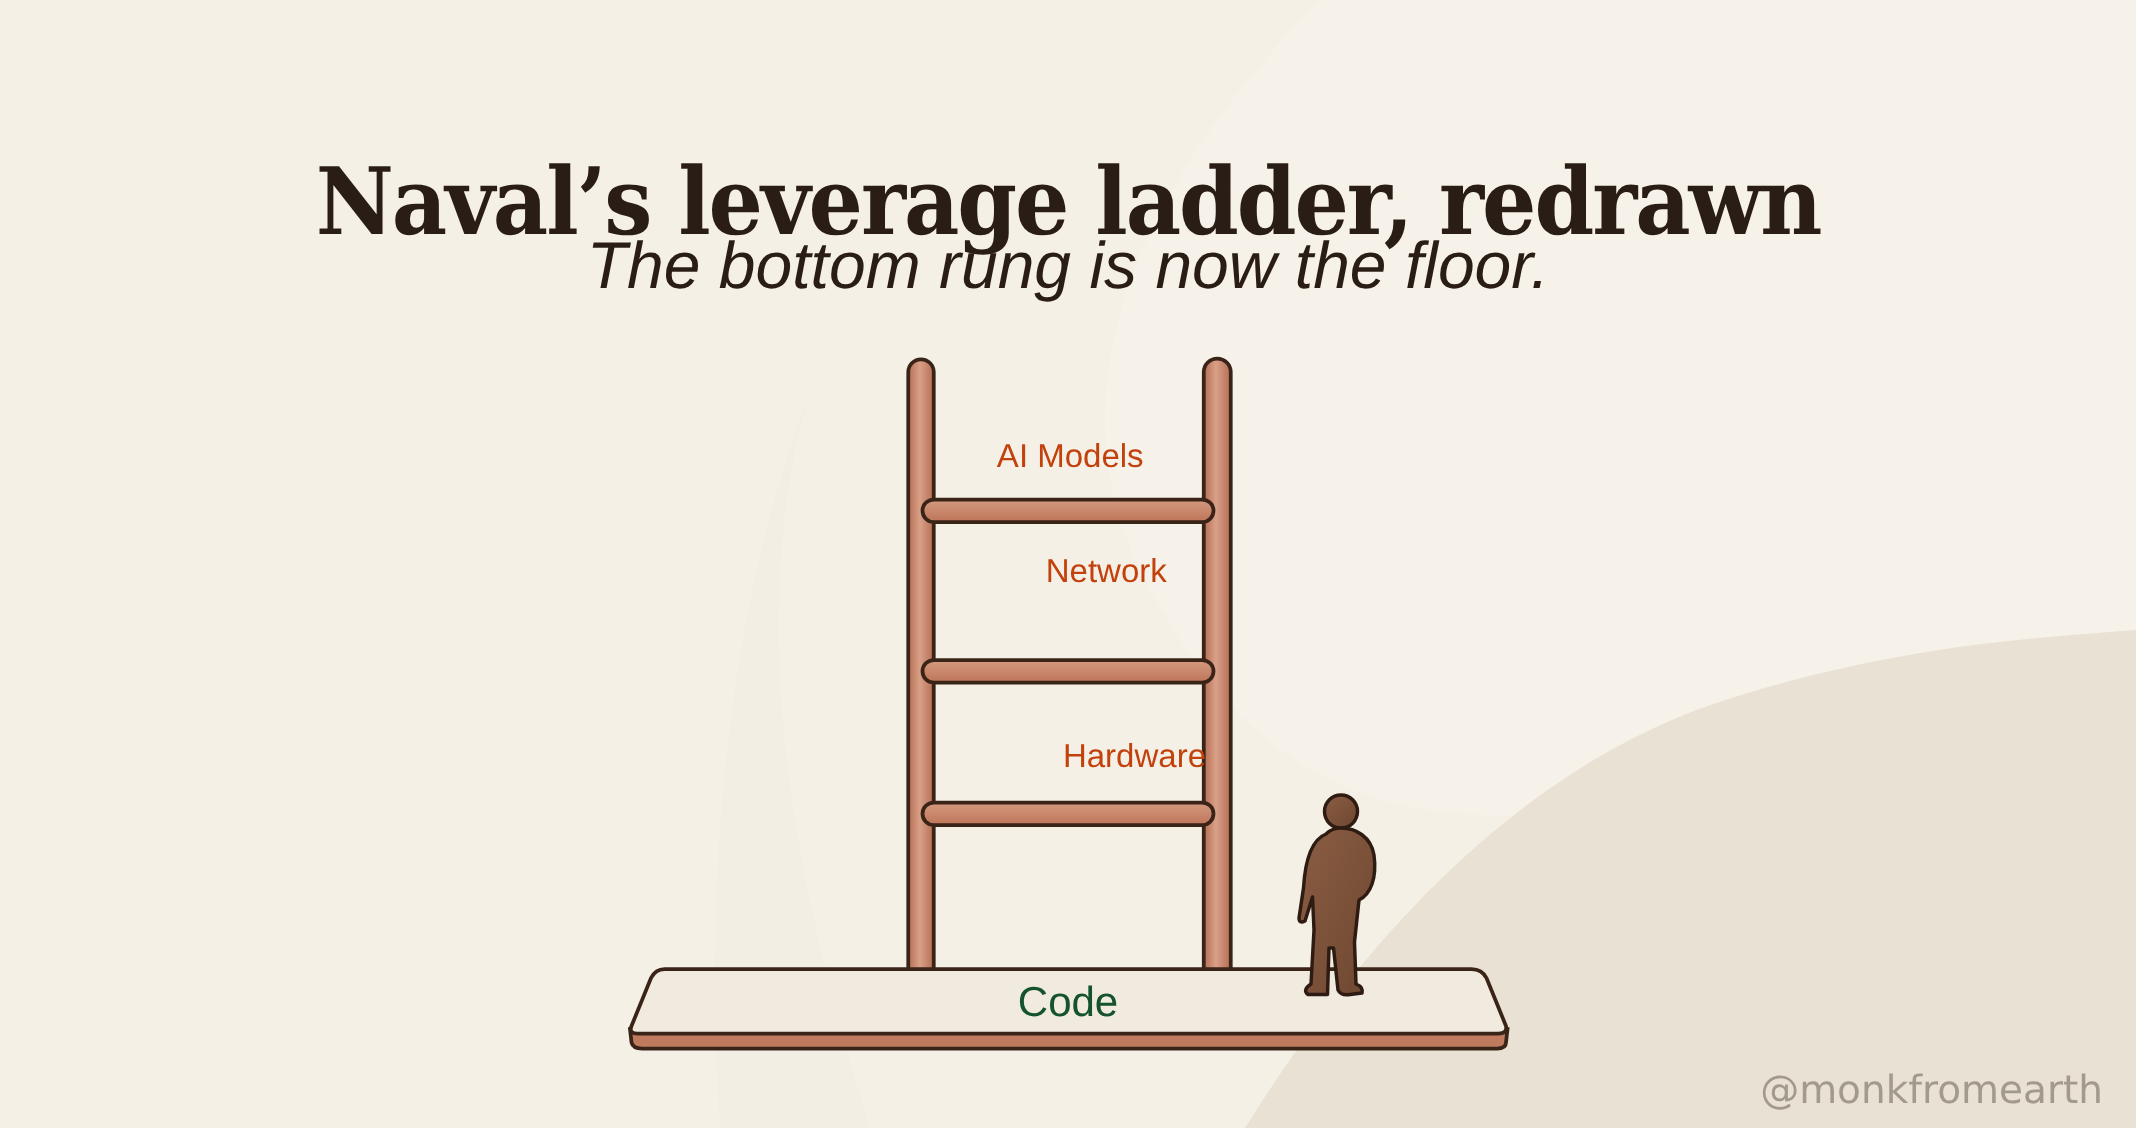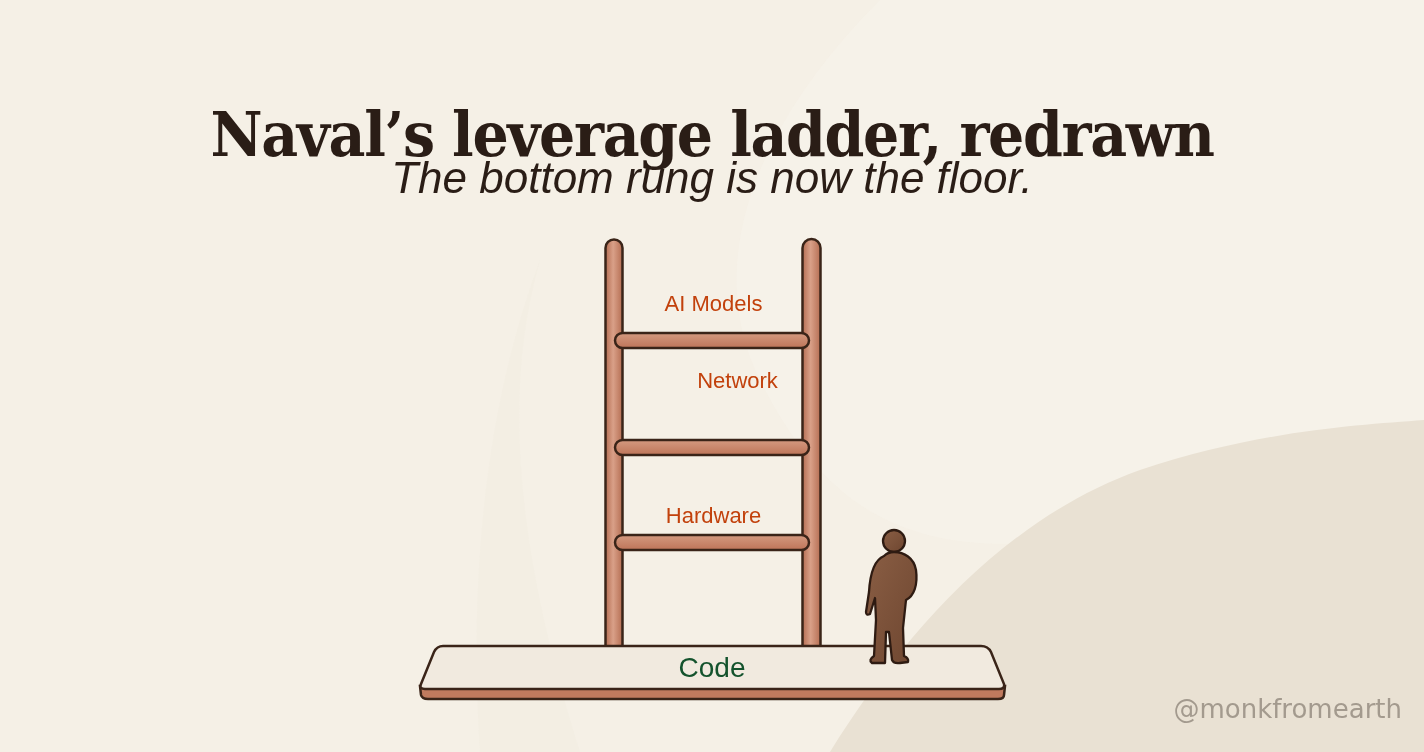--- a/index.html
+++ b/index.html
@@ -73,21 +73,21 @@
       text-align: center;
       font-family: "Liberation Sans", sans-serif;
       font-size: 28px;
       line-height: 34px;
       color: #14532d;
       z-index: 3;
     }
     .watermark {
       position: absolute;
       right: 22px;
-      top: 694px;
+      top: 712px;
       font-family: "DejaVu Sans", sans-serif;
       font-size: 26px;
       color: #A39A8E;
       z-index: 3;
     }
   </style>
 </head>
 <body>
 
 <svg class="bg" width="1424" height="752" viewBox="0 0 1424 752">
@@ -149,19 +149,19 @@
              Q 888 552 884 556 Z" fill="url(#personGrad)" stroke="#2E1B12" stroke-width="2.3" stroke-linejoin="round"></path>
   </g>
 </svg>
 
 <div class="rung-label" style="top:287px;">
   <span>AI Models</span>
 </div>
 <div class="rung-label" style="top:364px;padding-left:24px;">
   <div>Network</div>
 </div>
-<div class="rung-label" style="top:499px;">
+<div class="rung-label" style="top:487px;text-align:right;">
   <span>Hardware</span>
 </div>
 
 <div class="code-label">Code</div>
 
 <div class="watermark">@monkfromearth</div>
 
 </body></html>

